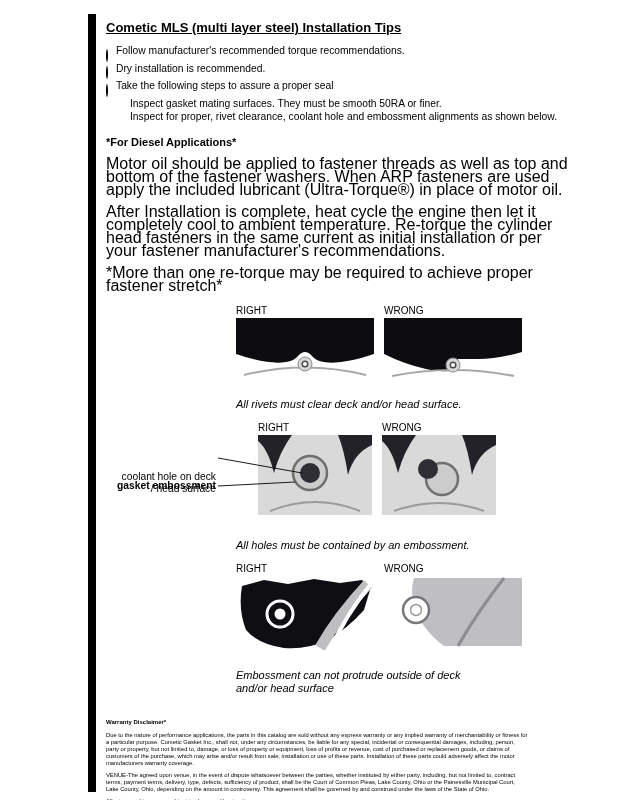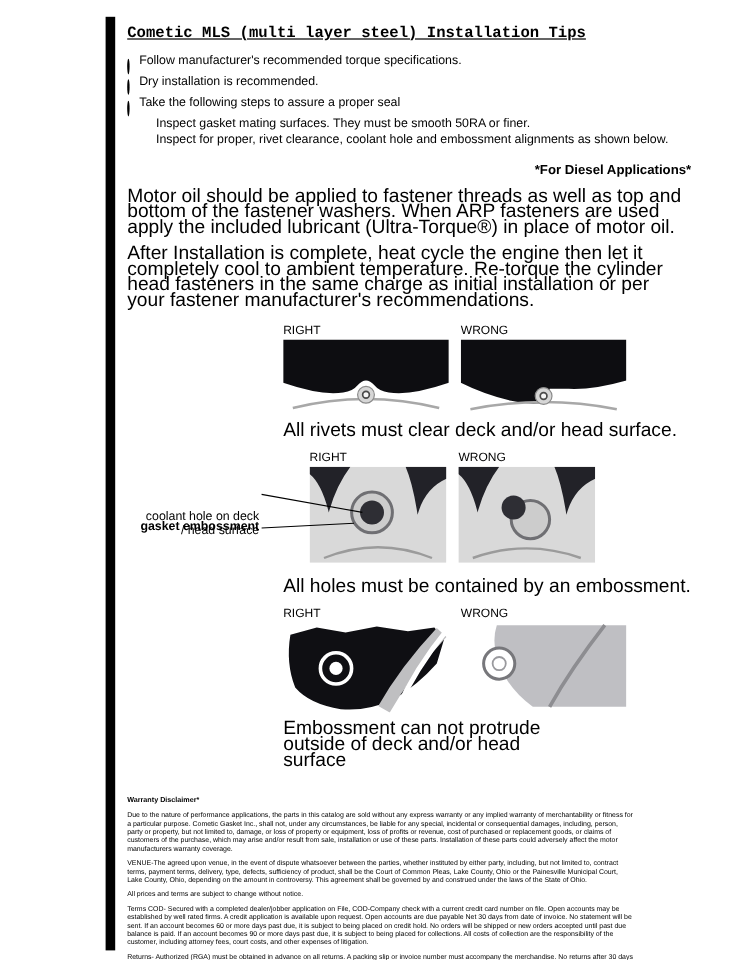--- a/index.html
+++ b/index.html
@@ -4,37 +4,37 @@
 <style>
   * { margin:0; padding:0; box-sizing:border-box; }
   html,body { background:#ffffff; }
   body {
     width:618px; height:800px; position:relative; overflow:hidden;
     font-family:"Liberation Sans", sans-serif; color:#000;
   }
   .leftbar { position:absolute; left:88px; top:14px; width:8px; height:778px; background:#000; }
   .content { position:absolute; left:106px; top:20px; width:470px; }
 
-  .doc-title { font-size:13px; font-weight:bold; text-decoration:underline;font-family:Liberation Mono, monospace; }
+  .doc-title { font-size:13px; font-weight:bold; text-decoration:underline; }
 
   .tips { margin-top:9px; }
   .tip { display:flex; align-items:flex-start; font-size:10.3px; line-height:13px; }
   .marker-wrap { flex:0 0 10px; padding-top:4.5px; }
   .circle-marker { width:4px; height:4px; border:1px solid #000; border-radius:50%; }
   .dot-marker { width:4px; height:4px; background:#000; border-radius:50%; }
   .sub { margin-left:14px; }
 
-  .diesel-heading { margin-top:13px; font-size:11px; font-weight:bold;text-align:right; }
+  .diesel-heading { margin-top:13px; font-size:11px; font-weight:bold; }
   .para { margin-top:9px; font-size:16px; line-height:13px; width:470px; }
 
   .figures { margin-top:13px; }
   .fig-row { display:flex; gap:10px; margin-left:130px; }
   .fig-label { font-size:10px; margin-bottom:2px; }
   .panel svg { display:block; }
-  .fig-caption { font-size:16px; line-height:13px; margin:7px 0 11px 130px; }
+  .fig-caption { font-size:11px; line-height:13px; margin:18px 0 11px 130px;font-style:italic; }
   .cap-narrow { width:250px; }
 
   .row2 { position:relative; margin-left:0; height:99px; }
   .row2-panels { display:flex; gap:10px; margin-left:152px; }
   .annotation { position:absolute; font-size:10.3px; line-height:12px; text-align:right; }
   .ann-coolant { left:10px; top:24px; width:100px;margin-top:25px; }
   .ann-emboss  { left:4px;  top:58px; width:106px;font-weight:bold; }
   .ann-lines { position:absolute; left:0; top:0; pointer-events:none; }
 
   .legal { margin-top:24px; width:422px; font-size:5.8px; line-height:7px; }
@@ -47,21 +47,21 @@
 
 <div class="leftbar"></div>
 
 <div class="content">
 
   <div class="doc-title">Cometic MLS (multi layer steel) Installation Tips</div>
 
   <div class="tips">
     <div class="tip">
       <span class="marker-wrap"><span class="circle-marker"></span></span>
-      <span>Follow manufacturer's recommended torque specifications.</span>
+      <span>Follow manufacturer's recommended torque recommendations.</span>
     </div>
     <div class="tip">
       <span class="marker-wrap"><span class="circle-marker"></span></span>
       <span>Dry installation is recommended.</span>
     </div>
     <div class="tip">
       <span class="marker-wrap"><span class="circle-marker"></span></span>
       <span>Take the following steps to assure a proper seal</span>
     </div>
     <div class="tip sub">
@@ -69,21 +69,22 @@
       <span>Inspect gasket mating surfaces.  They must be smooth 50RA or finer.</span>
     </div>
     <div class="tip sub">
       <span class="marker-wrap"><span class="dot-marker"></span></span>
       <span>Inspect for proper, rivet clearance, coolant hole and embossment alignments as shown below.</span>
     </div>
   </div>
 
   <div class="diesel-heading">*For Diesel Applications*</div>
   <div class="para">Motor oil should be applied to fastener threads as well as top and bottom of the fastener washers. When ARP fasteners are used apply the included lubricant (Ultra-Torque®) in place of motor oil.</div>
-  <div class="para">After Installation is complete, heat cycle the engine then let it completely cool to ambient temperature.  Re-torque the cylinder head fasteners in the same charge as initial installation or per your fastener manufacturer's recommendations.</div>
+  <div class="para">After Installation is complete, heat cycle the engine then let it completely cool to ambient temperature.  Re-torque the cylinder head fasteners in the same current as initial installation or per your fastener manufacturer's recommendations.</div>
+  <div class="para">*More than one re-torque may be required to achieve proper fastener stretch*</div>
 
   <div class="figures">
 
     <div class="fig-row">
       <div class="panel">
         <div class="fig-label">RIGHT</div>
         <svg viewBox="0 0 138 62" width="138" height="62">
           <rect width="138" height="62" fill="#ffffff"></rect>
           <path d="M0,0 H138 V36 Q106,47 88,44 Q80,43 76,38 Q69,30 62,38 Q58,43 50,44 Q32,47 0,36 Z" fill="#0d0d11"></path>
           <path d="M8,57 Q69,42 130,57" fill="none" stroke="#a8a8a8" stroke-width="2"></path>

